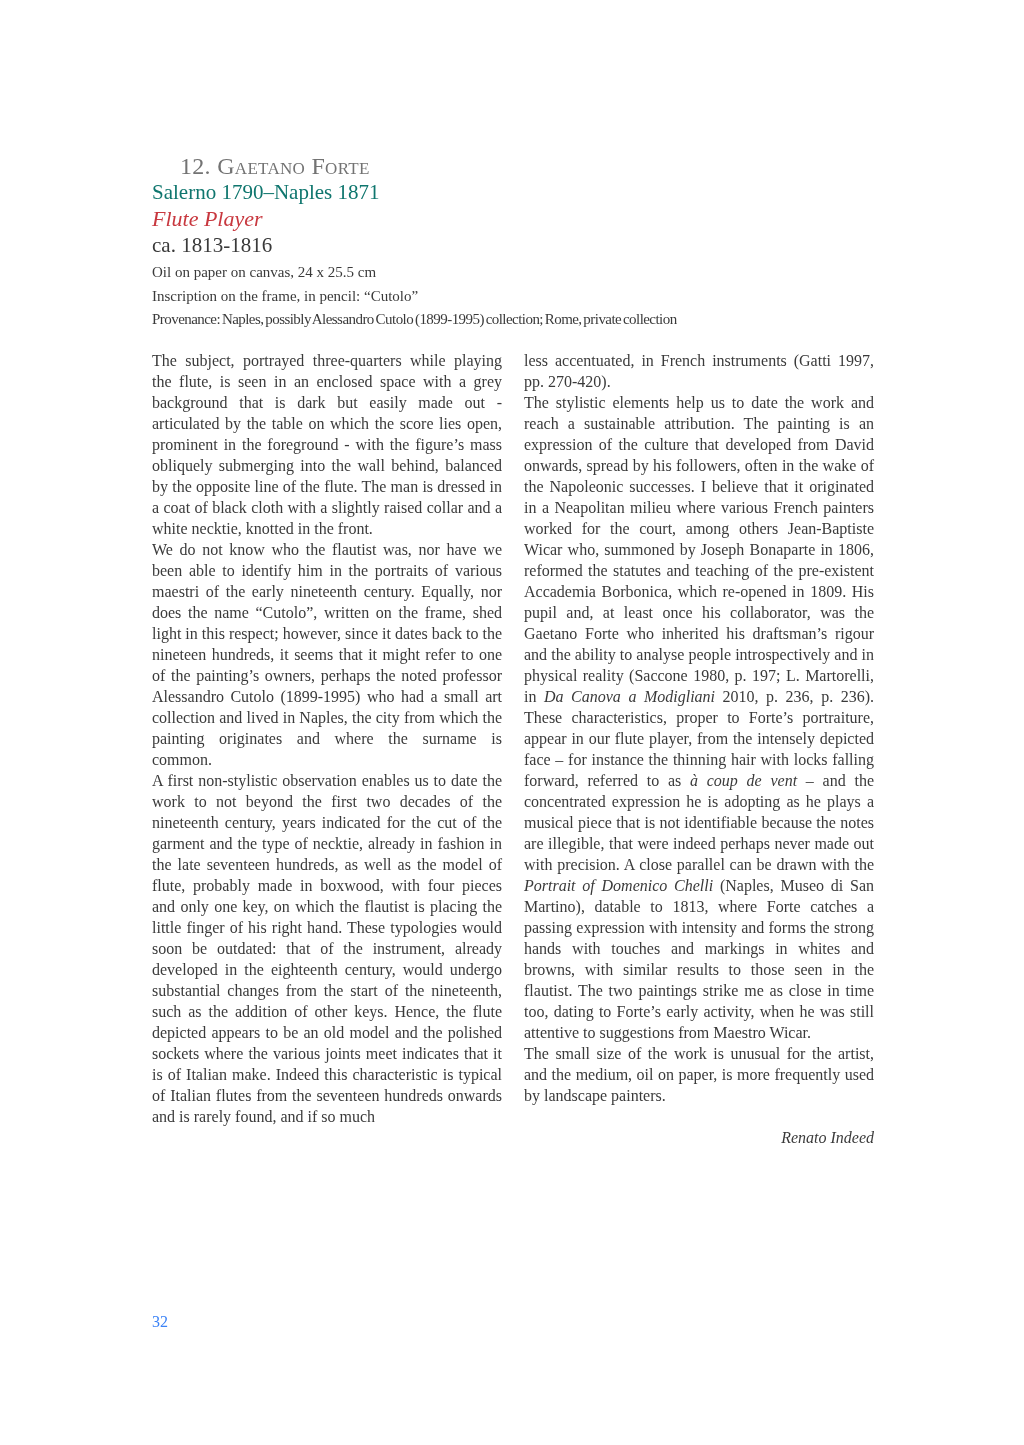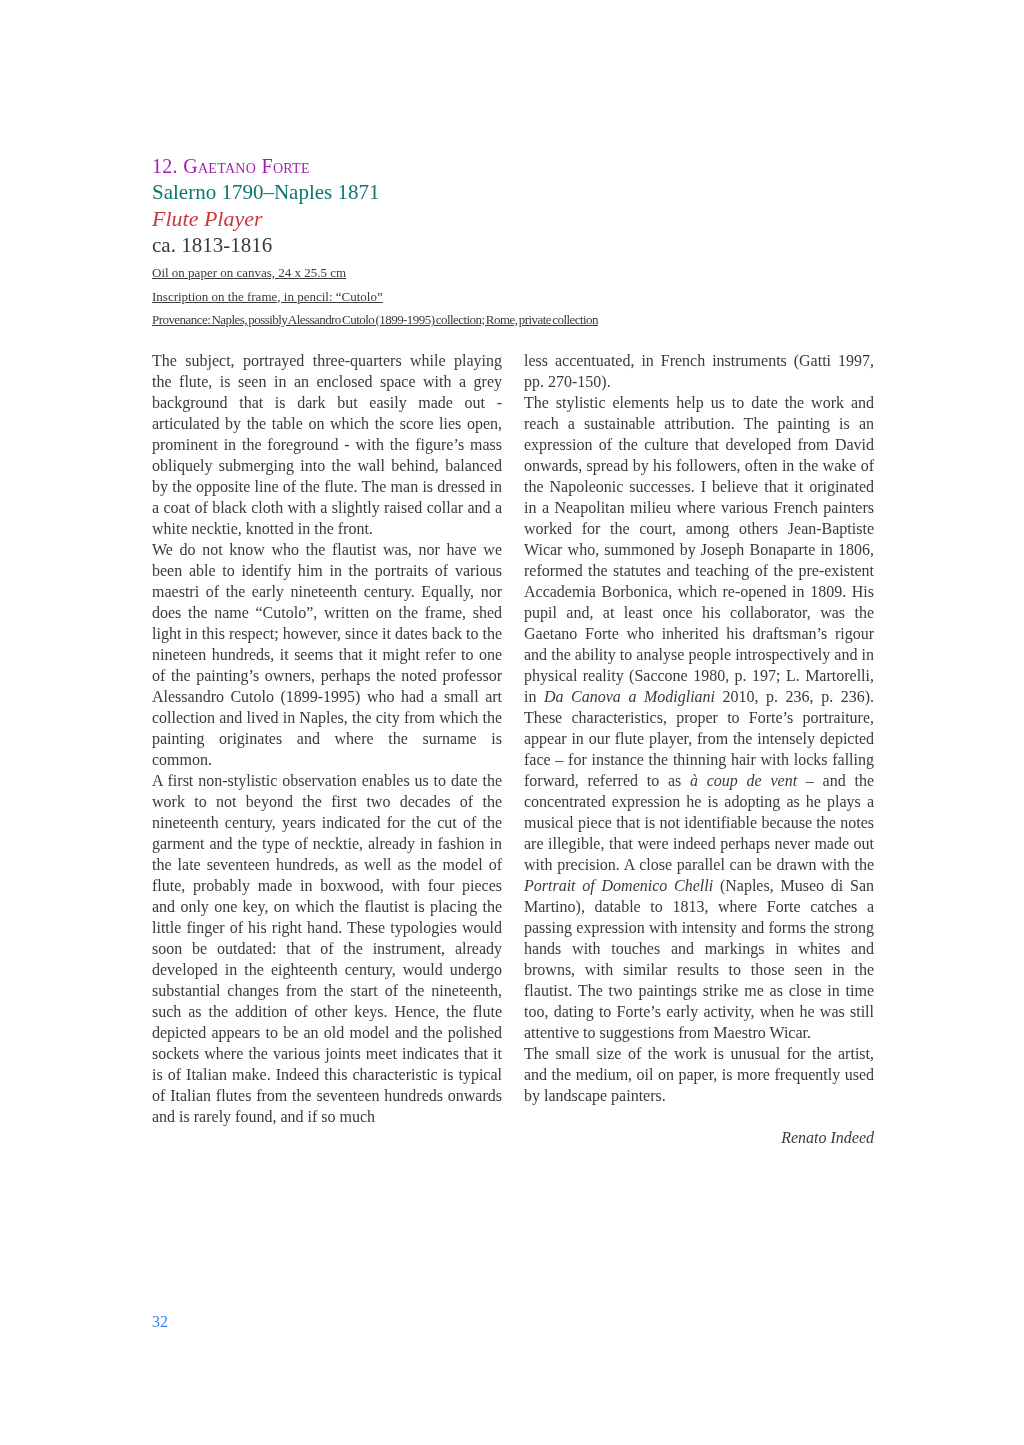--- a/index.html
+++ b/index.html
@@ -15,45 +15,45 @@
       font-family: "Liberation Serif", "DejaVu Serif", serif;
       color: #3a3a3a;
     }
     .header {
       position: absolute;
       left: 152px;
       top: 153px;
       width: 740px;
     }
     .entry-title {
-      color: #a21caf;
-      font-size: 20px;
+      color: #737373;
+      font-size: 24px;
       line-height: 26px;
       font-variant: small-caps;
       letter-spacing: 0.3px;
+      margin-left: 28px;
     }
     .artist-dates {
       font-size: 21px;
       line-height: 26px;
       color: #0f766e;
     }
     .work-title {
       color: #c8383f;
       font-size: 22px;
       font-style: italic;
       line-height: 28px;
     }
     .work-date {
       font-size: 21px;
       line-height: 24px;
     }
     .meta-line {
-      font-size: 13px;
+      font-size: 15px;
       line-height: 23.5px;
-      text-decoration: underline;
     }
     .meta-first { margin-top: 4px; }
     .provenance {
       letter-spacing: -0.55px;
       word-spacing: -1.4px;
       white-space: nowrap;
     }
     .col {
       position: absolute;
       top: 350px;
@@ -96,19 +96,19 @@
   <div class="meta-line provenance">Provenance: Naples, possibly Alessandro Cutolo (1899-1995) collection; Rome, private collection</div>
 </div>
 
 <div class="col col-left">
   <p>The subject, portrayed three-quarters while playing the flute, is seen in an enclosed space with a grey background that is dark but eas­ily made out - articulated by the table on which the score lies open, prominent in the foreground - with the figure’s mass oblique­ly submerging into the wall behind, balanced by the opposite line of the flute. The man is dressed in a coat of black cloth with a slightly raised collar and a white necktie, knotted in the front.</p>
   <p>We do not know who the flautist was, nor have we been able to identify him in the por­traits of various maestri of the early nine­teenth century. Equally, nor does the name “Cutolo”, written on the frame, shed light in this respect; however, since it dates back to the nineteen hundreds, it seems that it might refer to one of the painting’s owners, per­haps the noted professor Alessandro Cutolo (1899-1995) who had a small art collection and lived in Naples, the city from which the painting originates and where the surname is common.</p>
   <p>A first non-stylistic observation enables us to date the work to not beyond the first two decades of the nineteenth century, years indicated for the cut of the garment and the type of necktie, already in fashion in the late seventeen hundreds, as well as the model of flute, probably made in boxwood, with four pieces and only one key, on which the flautist is placing the little finger of his right hand. These typologies would soon be outdated: that of the instrument, already developed in the eighteenth century, would undergo substantial changes from the start of the nineteenth, such as the addition of other keys. Hence, the flute depicted appears to be an old model and the polished sockets where the various joints meet indicates that it is of Italian make. Indeed this characteristic is typical of Italian flutes from the seventeen hundreds onwards and is rarely found, and if so much</p>
 </div>
 
 <div class="col col-right">
-  <p>less accentuated, in French instruments (Gatti 1997, pp. 270-150).</p>
+  <p>less accentuated, in French instruments (Gatti 1997, pp. 270-420).</p>
   <p><span>The stylistic elements help us to date the work and reach a sustainable attribution. The painting is an expression of the culture that developed from David onwards, spread by his followers, often in the wake of the Napoleonic successes. I believe that it originated in a Neapolitan milieu where various French painters worked for the court, among others Jean-Baptiste Wicar who, summoned by Joseph Bonaparte in 1806, reformed the statutes and teaching of the pre-existent Accademia Borbonica, which re-opened in 1809. His pupil and, at least once his collaborator, was the Gaetano Forte who inherited his draftsman’s rigour and the ability to analyse people introspectively and in physical reality (Saccone 1980, p. 197; L. Martorelli, in </span><i>Da Canova a Modigliani</i><span> 2010, p. 236, p. 236). These characteristics, proper to Forte’s portraiture, appear in our flute player, from the intensely depicted face – for instance the thinning hair with locks falling forward, referred to as </span><i>à coup de vent</i><span> – and the concentrated expression he is adopting as he plays a musical piece that is not identifiable because the notes are illegible, that were indeed perhaps never made out with precision. A close parallel can be drawn with the </span><i>Portrait of Domenico Chelli</i><span> (Naples, Museo di San Martino), datable to 1813, where Forte catches a passing expression with intensity and forms the strong hands with touches and markings in whites and browns, with similar results to those seen in the flautist. The two paintings strike me as close in time too, dating to Forte’s early activity, when he was still attentive to suggestions from Maestro Wicar.</span></p>
   <p>The small size of the work is unusual for the artist, and the medium, oil on paper, is more frequently used by landscape painters.</p>
   <p class="signature">Renato Indeed</p>
 </div>
 
 <div class="page-number">32</div>
 
 </body></html>

